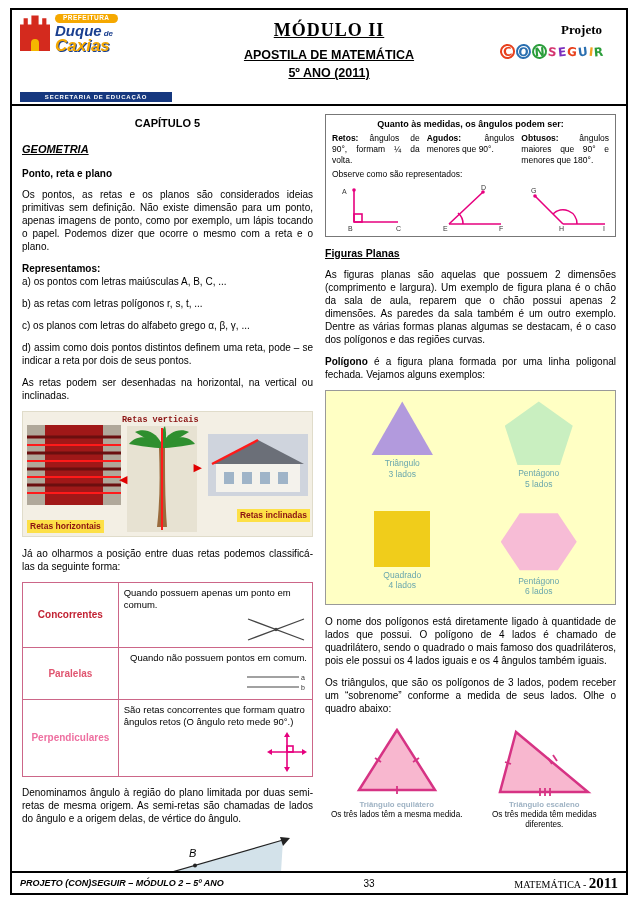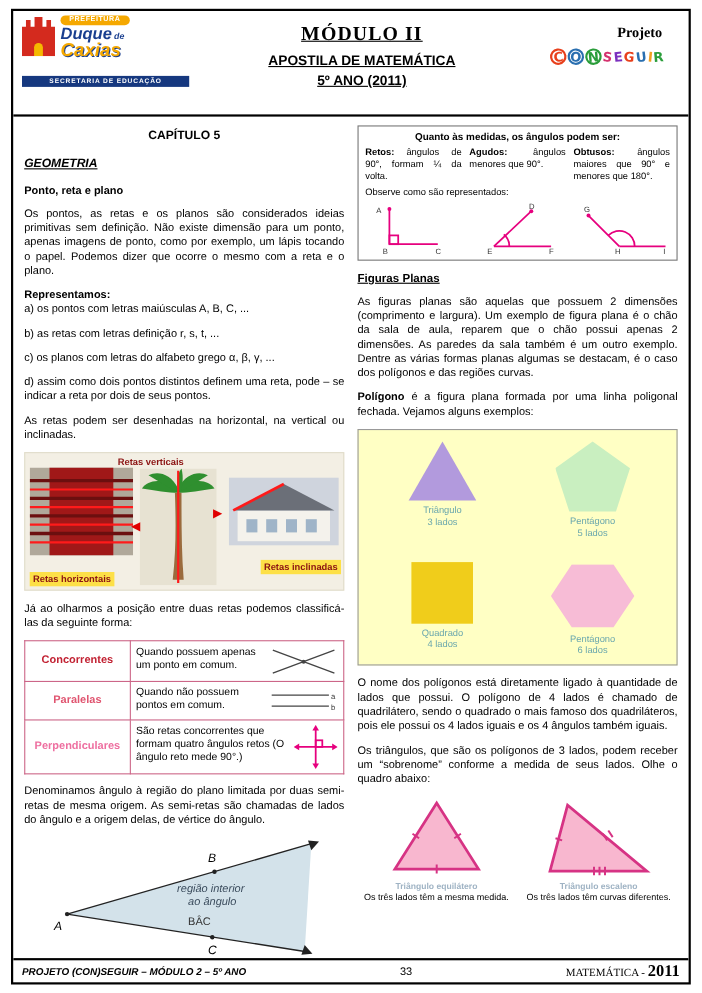--- a/index.html
+++ b/index.html
@@ -3,21 +3,21 @@
 <meta charset="utf-8">
 <style>
   *{margin:0;padding:0;box-sizing:border-box;}
   html,body{background:#fff;}
   body{font-family:"Liberation Sans",sans-serif;color:#000;width:638px;height:903px;}
   .page{width:638px;height:903px;padding:8px 10px;background:#fff;}
   .frame{width:100%;height:100%;border:2px solid #000;display:flex;flex-direction:column;overflow:hidden;background:#fff;}
 
   
   .header{display:flex;align-items:stretch;justify-content:space-between;border-bottom:2px solid #000;padding:4px 8px 2px;height:96px;flex:0 0 auto;}
-  .logo-city{width:152px;display:flex;flex-direction:column;justify-content:flex-start;gap:16px;}
+  .logo-city{width:152px;display:flex;flex-direction:column;justify-content:space-between;gap:16px;}
   .lc-top{display:flex;align-items:center;gap:5px;}
   .castle{width:30px;height:36px;background:#d42a1e;position:relative;flex:0 0 auto;
     clip-path:polygon(0 100%,0 25%,12% 25%,12% 8%,26% 8%,26% 25%,38% 25%,38% 0,62% 0,62% 25%,74% 25%,74% 8%,88% 8%,88% 25%,100% 25%,100% 100%);}
   .castle:after{content:"";position:absolute;left:11px;bottom:0;width:8px;height:12px;background:#f5b800;border-radius:4px 4px 0 0;}
   .city-text{display:flex;flex-direction:column;line-height:1;}
   .pref-ribbon{display:inline-block;background:#f5a800;color:#fff;font-size:6.5px;font-weight:bold;padding:1px 8px;border-radius:6px;letter-spacing:.5px;width:max-content;}
   .duque{font-size:15px;font-weight:bold;color:#1a3f8f;font-style:italic;}
   .duque .de{font-size:8px;margin-left:2px;}
   .caxias{font-size:17px;font-weight:bold;color:#f5a800;font-style:italic;text-shadow:1px 1px 0 #1a3f8f;line-height:.9;}
   .sec-bar{background:#16387f;color:#fff;font-size:6px;letter-spacing:.8px;text-align:center;padding:2px;font-weight:bold;}
@@ -46,38 +46,38 @@
   .col p{text-align:justify;margin-bottom:9px;}
   .chapter{text-align:center;font-weight:bold;font-size:11px;margin:2px 0 12px;}
   .geo-title{font-weight:bold;font-style:italic;text-decoration:underline;font-size:11px;margin-bottom:10px;}
   .sub-title{font-weight:bold;margin-bottom:8px;}
   .rep-title{font-weight:bold;}
   .rep-item{margin:0;text-align:justify;}
   .rep-block{margin-bottom:9px;}
 
   .retas-fig{position:relative;width:100%;height:126px;background:#f3efe4;margin:2px 0 10px;border:1px solid #e0dcca;}
   .rf-label{position:absolute;color:#8b1212;font-weight:bold;font-size:8.5px;background:#fde047;padding:1px 3px;}
-  .rf-vert{top:2px;left:81px;background:transparent;}
+  .rf-vert{top:2px;left:96px;background:transparent;font-family:Liberation Mono, monospace;}
   .rf-horiz{bottom:3px;left:4px;}
   .rf-incl{bottom:14px;right:2px;}
   .rf-arrow{position:absolute;color:#e00000;font-size:11px;line-height:1;}
   .ar-left{left:96px;top:62px;}
   .ar-right{right:110px;top:50px;}
   .ph-stairs{position:absolute;left:4px;top:13px;}
   .ph-palm{position:absolute;left:104px;top:14px;}
   .ph-roof{position:absolute;right:4px;top:22px;}
 
   .class-table{width:100%;border-collapse:collapse;margin-bottom:9px;}
   .class-table td{border:1px solid #cc6688;padding:4px 5px;vertical-align:middle;}
   .t-name{width:33%;text-align:center;font-weight:bold;font-size:10px;}
   .n0{color:#c22233;}
   .n1{color:#e05570;}
   .n2{color:#ee6fa0;}
   .t-desc{font-size:9.5px;}
-  .t-desc-inner{display:flex;align-items:flex-start;gap:4px;}
+  .t-desc-inner{display:flex;align-items:flex-end;gap:4px;flex-direction:column;}
   .t-text{flex:1;text-align:left;}
   .angle-fig{display:block;margin:0 auto;}
 
   
   .angle-box{border:1px solid #777;padding:4px 6px;margin-bottom:10px;font-size:8.5px;line-height:1.25;}
   .ab-title{font-weight:bold;font-size:9px;margin-bottom:3px;text-align:center;}
   .ab-defs{display:flex;gap:7px;}
   .ab-def{flex:1;text-align:justify;}
   .ab-observe{margin-top:4px;}
   .ab-diagrams{display:flex;justify-content:space-between;margin-top:2px;}
@@ -147,21 +147,21 @@
   <main class="bodywrap">
 
     <section class="col">
       <div class="chapter">CAPÍTULO 5</div>
       <div class="geo-title">GEOMETRIA</div>
       <div class="sub-title">Ponto, reta e plano</div>
       <p>Os pontos, as retas e os planos são considerados ideias primitivas sem definição. Não existe dimensão para um ponto, apenas imagens de ponto, como por exemplo, um lápis tocando o papel. Podemos dizer que ocorre o mesmo com a reta e o plano.</p>
       <div class="rep-block">
         <div class="rep-title">Representamos:</div>
         <p class="rep-item">a) os pontos com letras maiúsculas A, B, C, ...</p>
-        <p class="rep-item">b) as retas com letras definição r, s, t, ...</p>
+        <p class="rep-item">b) as retas com letras polígonos r, s, t, ...</p>
         <p class="rep-item">c) os planos com letras do alfabeto grego α, β, γ, ...</p>
         <p class="rep-item">d) assim como dois pontos distintos definem uma reta, pode – se indicar a reta por dois de seus pontos.</p>
       </div>
       <p>As retas podem ser desenhadas na horizontal, na vertical ou inclinadas.</p>
 
       <figure class="retas-fig">
         <svg class="ph-stairs" width="94" height="80" viewBox="0 0 94 80">
           <rect width="94" height="80" fill="#b0a89a"></rect>
           <rect x="18" y="0" width="58" height="80" fill="#a01818"></rect>
           <g stroke="#6b0f0f" stroke-width="3">
@@ -390,21 +390,21 @@
               <line x1="9" y1="38" x2="15" y2="40"></line>
               <line x1="52" y1="34" x2="56" y2="40"></line>
                   <line x1="57" y1="31" x2="61" y2="37"></line>
               <line x1="44" y1="64" x2="44" y2="72"></line>
                   <line x1="49" y1="64" x2="49" y2="72"></line>
                   <line x1="54" y1="64" x2="54" y2="72"></line>
             </g>
           </svg>
           <figcaption>
             <span class="tri-name">Triângulo escaleno</span>
-            <span class="tri-desc">Os três lados têm curvas diferentes.</span>
+            <span class="tri-desc">Os três medida têm medidas diferentes.</span>
           </figcaption>
         </figure>
       </div>
     </section>
   </main>
 
   <footer class="footer">
     <span class="f-left">PROJETO (CON)SEGUIR – MÓDULO 2 – 5º ANO</span>
     <span class="f-page">33</span>
     <span class="f-right"><span>MATEMÁTICA -</span> <b>2011</b></span>

